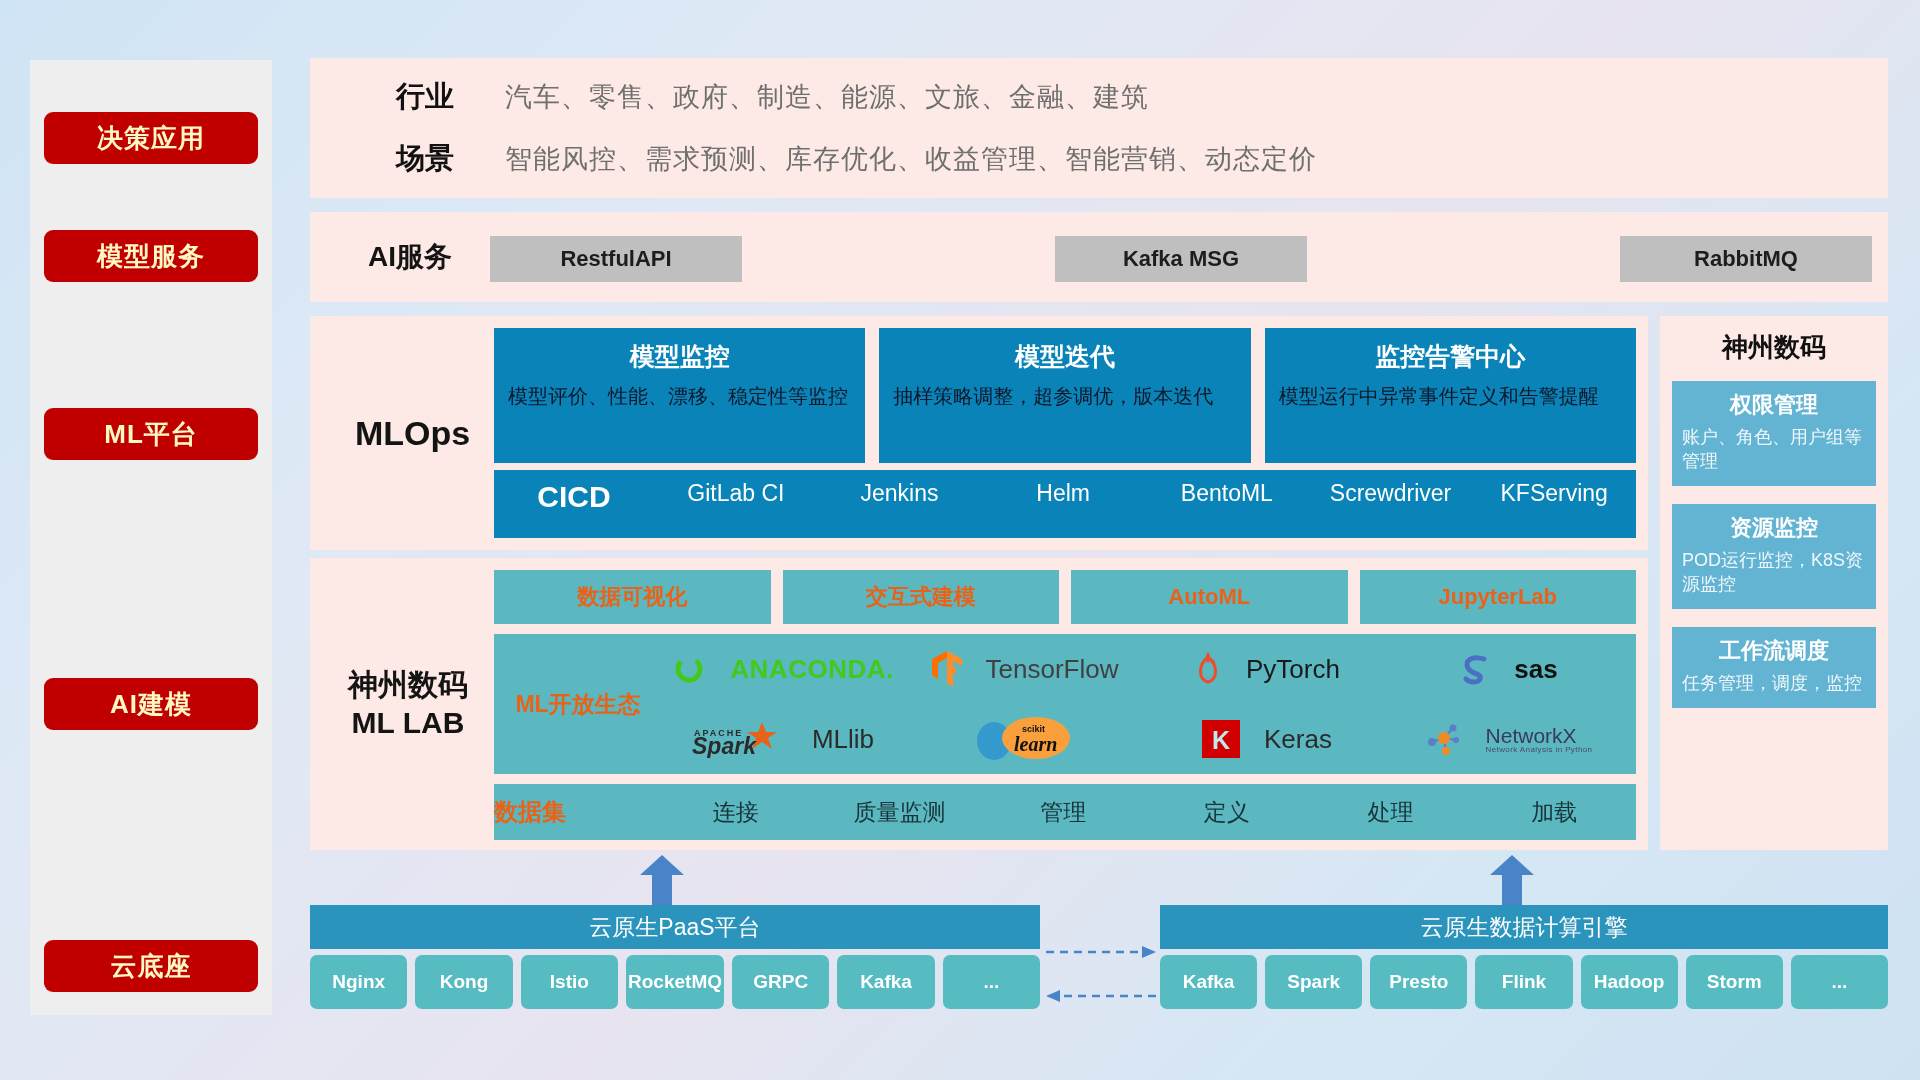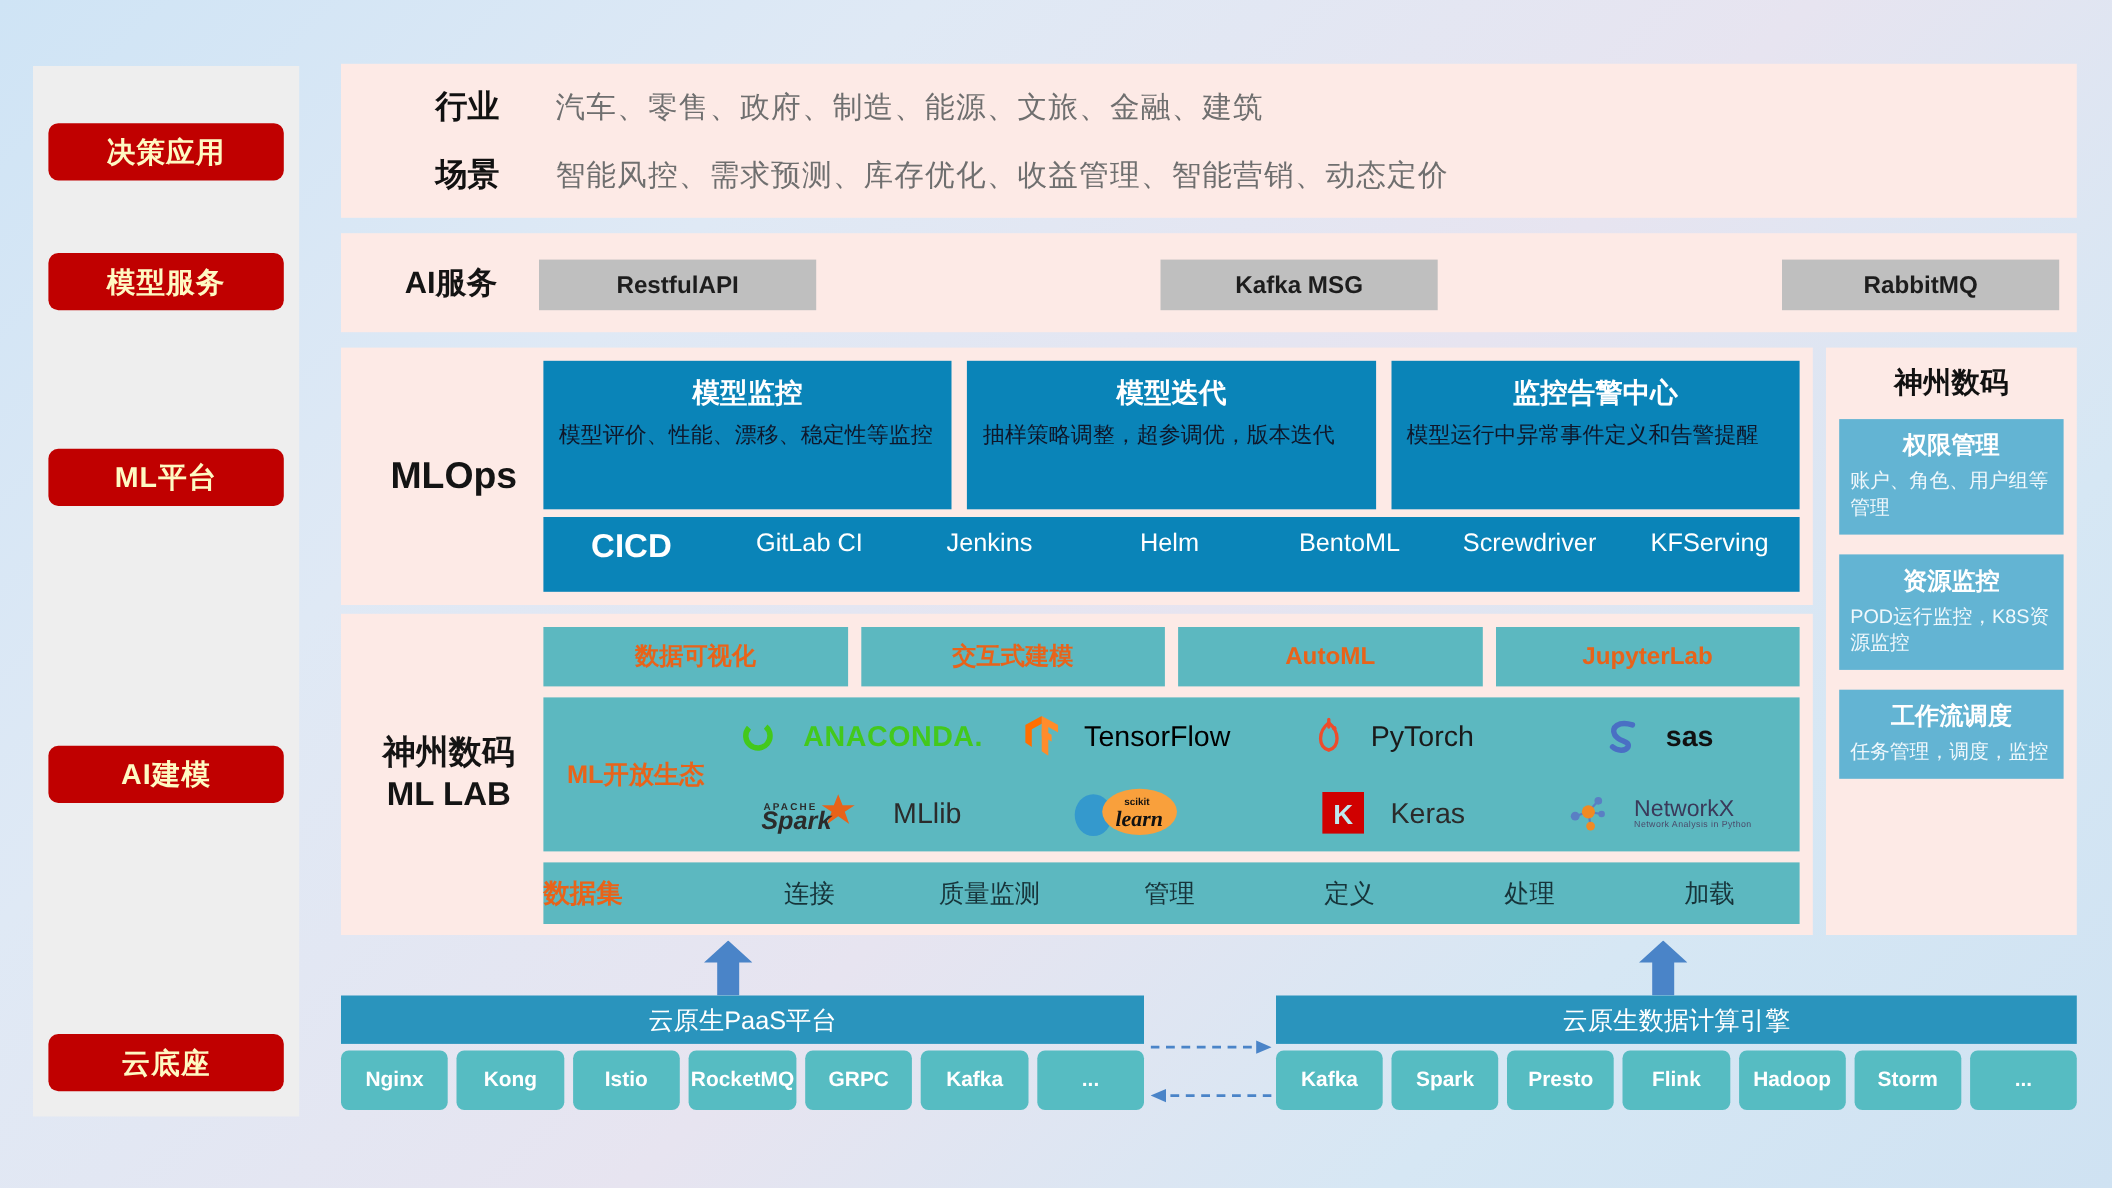--- a/index.html
+++ b/index.html
@@ -246,21 +246,21 @@
       </svg>
       <span class="logo-txt" style="color:#43c91c;font-weight:bold;letter-spacing:0.5px">ANACONDA.</span>
     </div>
 
     <div class="logo">
       <svg width="30" height="36" viewBox="0 0 30 36">
         <polygon points="15,0 30,8 30,15 21,10 21,36 15,32" fill="#ff8c2b"></polygon>
         <polygon points="15,0 0,8 0,24 6,28 6,12 15,7" fill="#ff6f00"></polygon>
         <polygon points="15,12 24,17 24,23 15,18" fill="#ff8c2b"></polygon>
       </svg>
-      <span class="logo-txt" style="color:#000000">TensorFlow</span>
+      <span class="logo-txt" style="color:#404040">TensorFlow</span>
     </div>
 
     <div class="logo">
       <svg width="28" height="34" viewBox="0 0 28 34">
         <path d="M14 5 C4 13 4 27 14 30 C24 27 24 13 14 5 Z" fill="none" stroke="#ee4c2c" stroke-width="3"></path>
         <path d="M14 2 L14 9" stroke="#ee4c2c" stroke-width="3" stroke-linecap="round"></path>
         <circle cx="19" cy="10" r="2" fill="#ee4c2c"></circle>
       </svg>
       <span class="logo-txt" style="color:#1a1a1a">PyTorch</span>
     </div>

